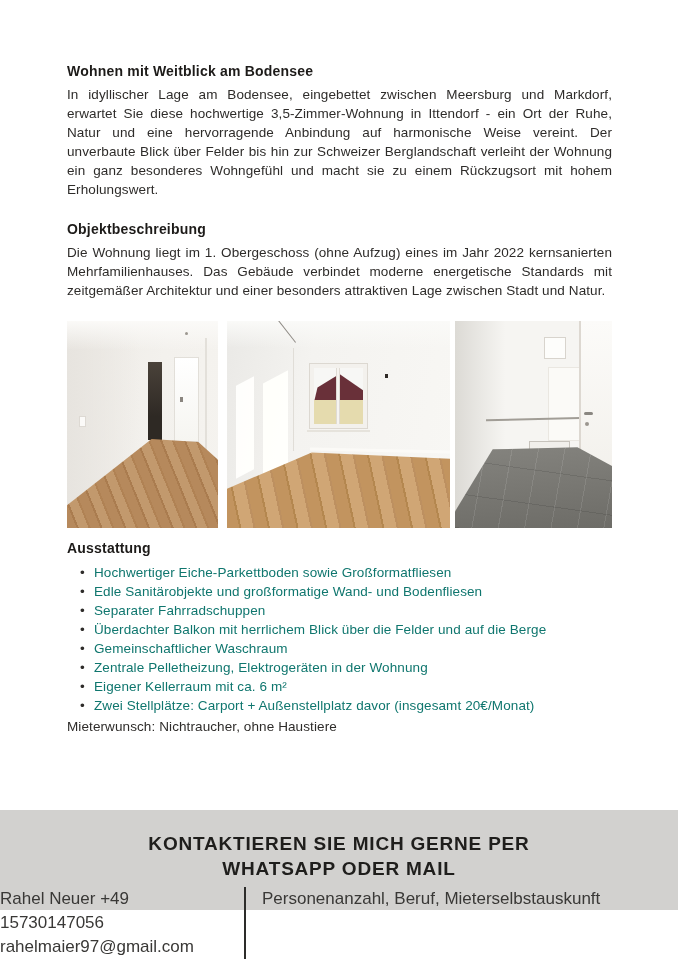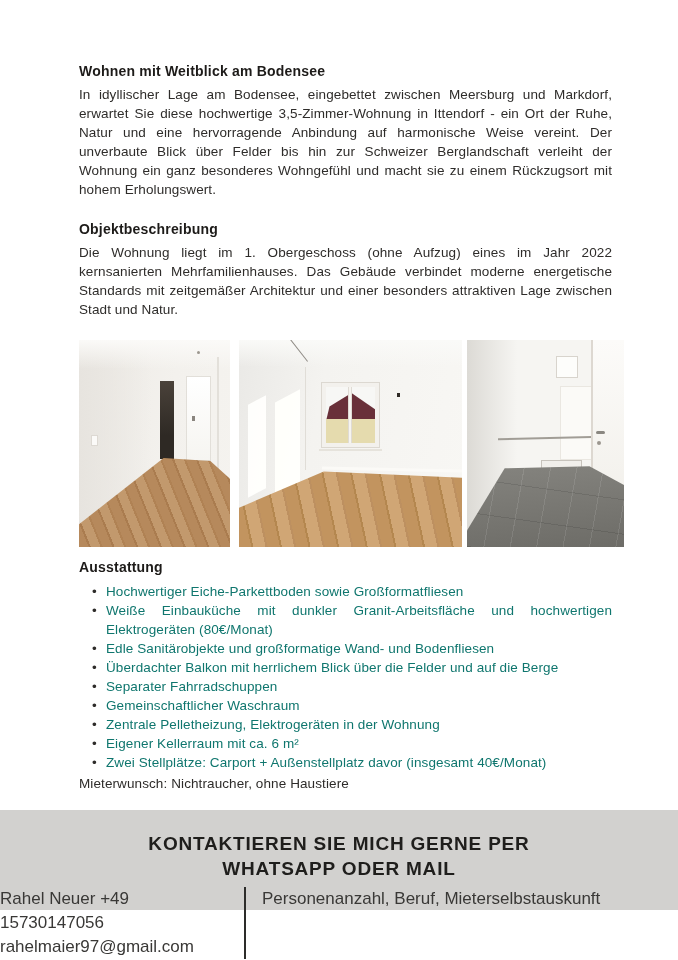--- a/index.html
+++ b/index.html
@@ -5,21 +5,21 @@
   * { margin: 0; padding: 0; box-sizing: border-box; }
   html, body { background: #ffffff; }
   body { font-family: "Liberation Sans", sans-serif; }
   .page {
     position: relative;
     width: 678px;
     height: 960px;
     background: #ffffff;
     overflow: hidden;
   }
-  .content { padding: 63px 66px 0 67px; margin-left: 12px; }
+  .content { padding: 63px 66px 0 67px; }
 
   .sec-heading {
     font-size: 14px;
     line-height: 17px;
     font-weight: 700;
     color: #1d1b19;
     letter-spacing: 0.2px;
     margin-bottom: 5px;
   }
   .body-text {
@@ -212,28 +212,27 @@
         </div>
         <div class="p3-floor"></div>
       </div>
 
     </div>
 
     <div class="features">
       <div class="sec-heading">Ausstattung</div>
       <ul class="feature-list">
         <li>Hochwertiger Eiche-Parkettboden sowie Großformatfliesen</li>
-        <li>Weiße Einbauküche mit dunkler Granit-Arbeitsfläche und hochwertigen Elektrogeräten (80€/Monat)</li>
         <li>Edle Sanitärobjekte und großformatige Wand- und Bodenfliesen</li>
+        <li>Separater Fahrradschuppen</li>
         <li>Überdachter Balkon mit herrlichem Blick über die Felder und auf die Berge</li>
-        <li>Separater Fahrradschuppen</li>
         <li>Gemeinschaftlicher Waschraum</li>
         <li>Zentrale Pelletheizung, Elektrogeräten in der Wohnung</li>
         <li>Eigener Kellerraum mit ca. 6 m²</li>
-        <li>Zwei Stellplätze: Carport + Außenstellplatz davor (insgesamt 40€/Monat)</li>
+        <li>Zwei Stellplätze: Carport + Außenstellplatz davor (insgesamt 20€/Monat)</li>
       </ul>
       <p class="body-text note-line">Mieterwunsch: Nichtraucher, ohne Haustiere</p>
     </div>
 
   </div>
 
   <div class="footer">
     <div class="footer-heading">
       <div>KONTAKTIEREN SIE MICH GERNE PER</div>
       <div>WHATSAPP ODER MAIL</div>

